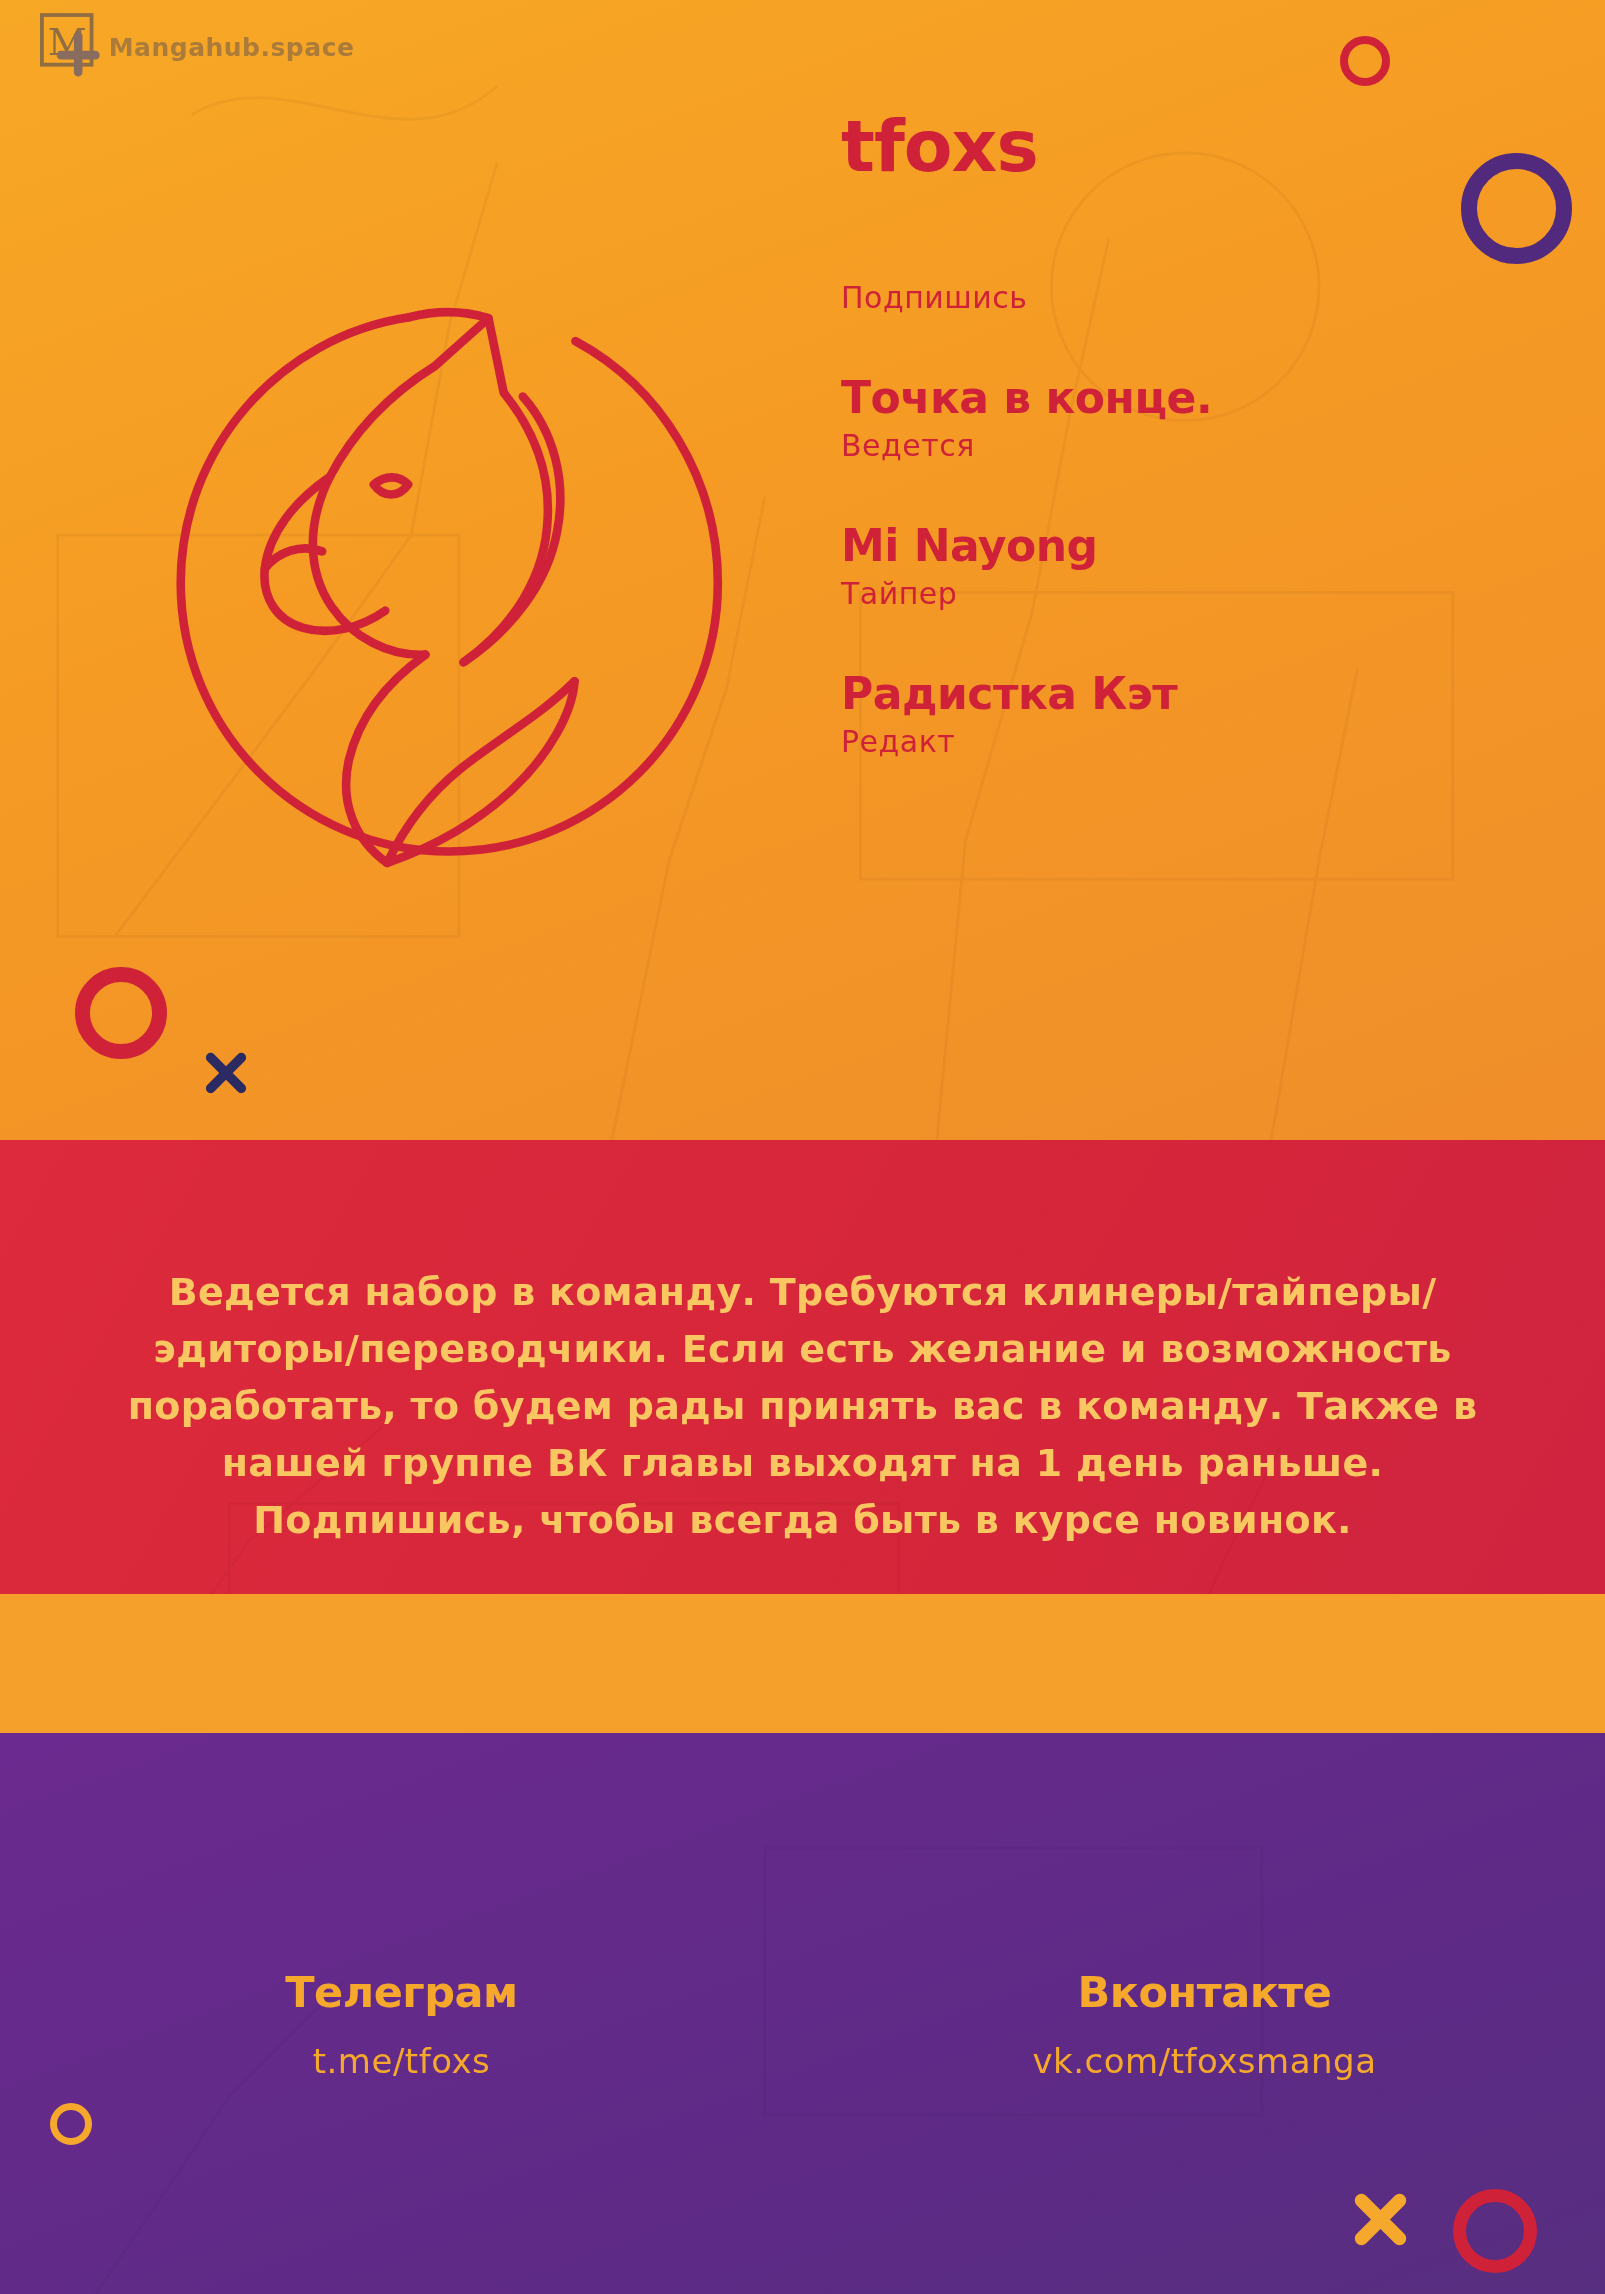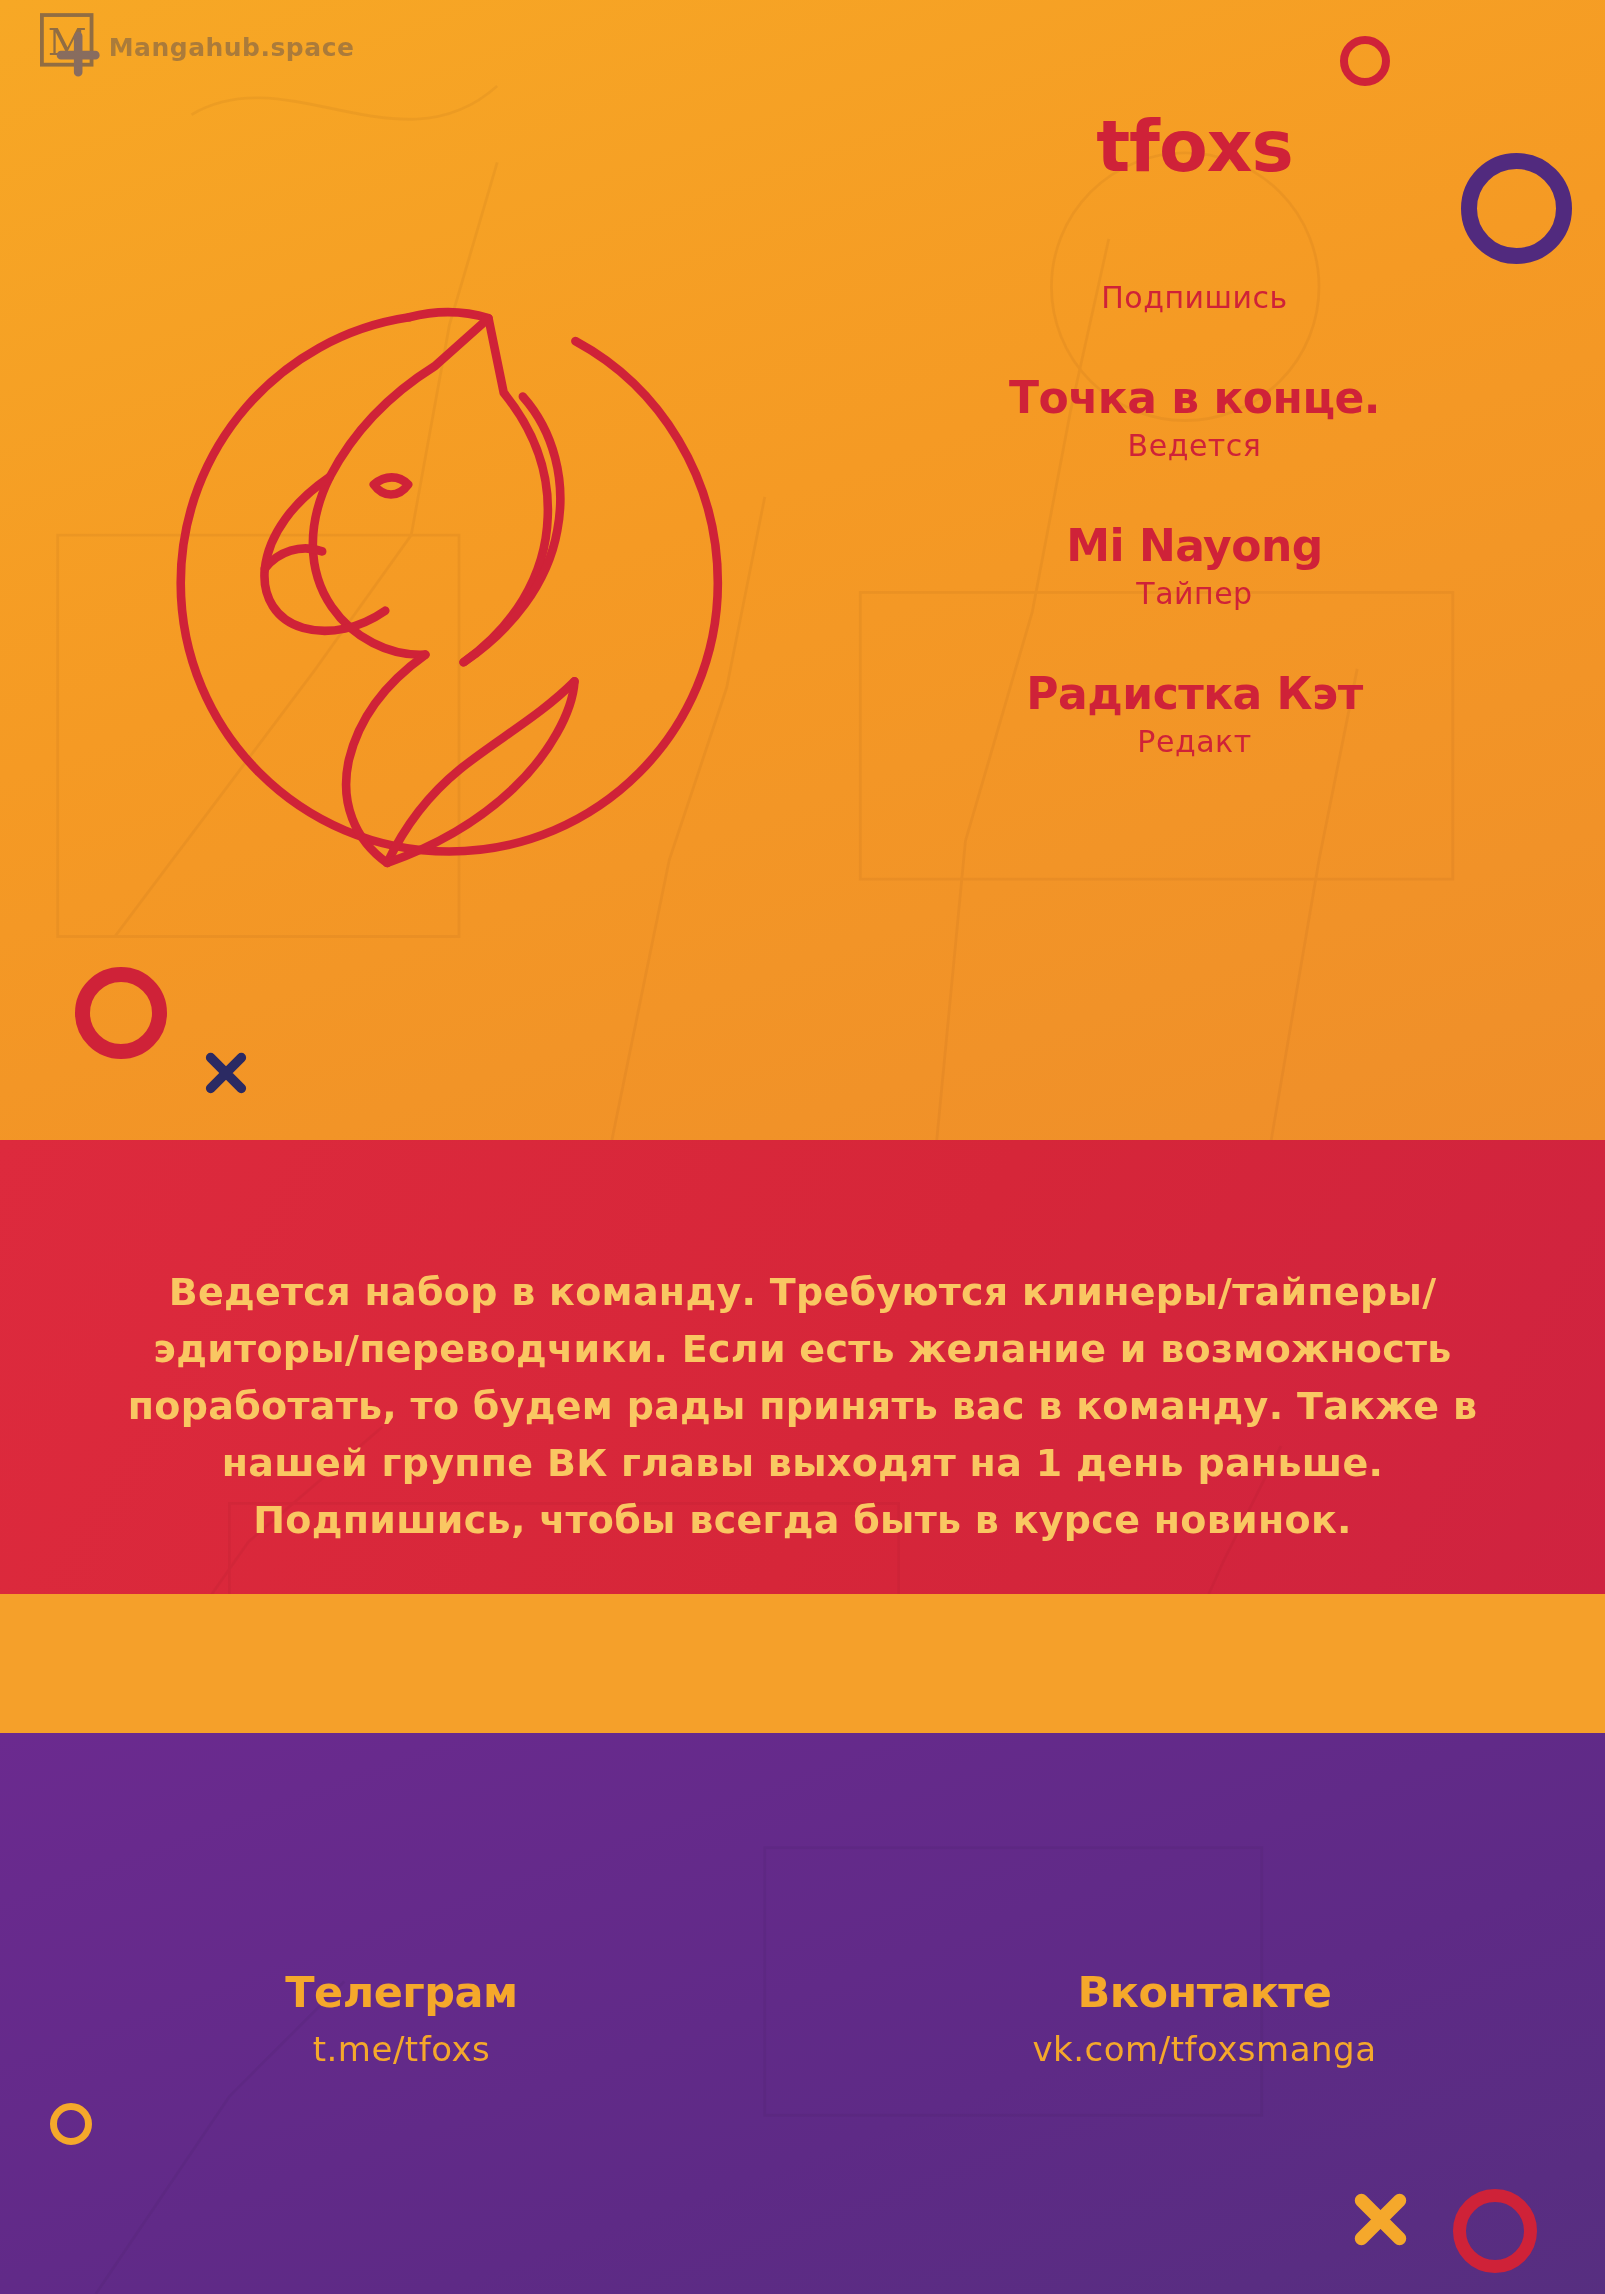--- a/index.html
+++ b/index.html
@@ -60,21 +60,20 @@
     position: absolute;
     left: 148px; top: 215px;
     width: 593px; height: 669px;
   }
 
   
   .credits {
     position: absolute;
     left: 841px; top: 105px;
     width: 707px;
-    text-align: center;
     color: #cf2238;
   }
   .team-title {
     font-family: "DejaVu Sans", sans-serif;
     font-size: 71px;
     font-weight: 700;
     letter-spacing: -1px;
     color: #cf2238;
     margin-bottom: 92px;
   }
@@ -142,21 +141,21 @@
     font-size: 43px;
     font-weight: 700;
     color: #f5a82b;
     letter-spacing: -0.5px;
   }
   .social-link {
     font-family: "DejaVu Sans", sans-serif;
     font-size: 34px;
     font-weight: 400;
     color: #f5a82b;
-    margin-top: 12px;
+    margin-top: 24px;
     letter-spacing: 0.5px;
   }
 
   
   .deco { position: absolute; }
   .ring {
     border-radius: 50%;
     background: transparent;
   }
   .cross-svg { display: block; }

